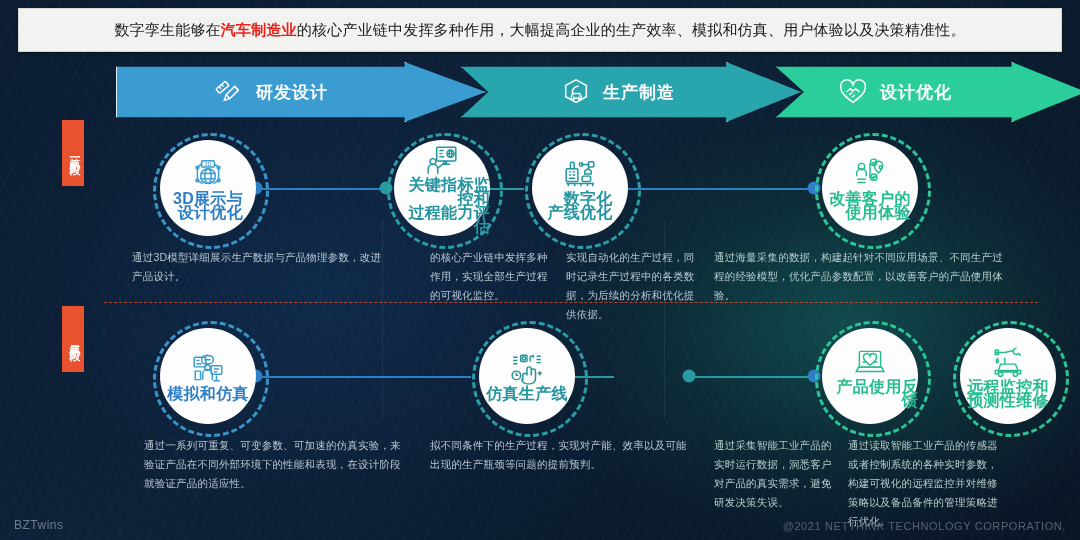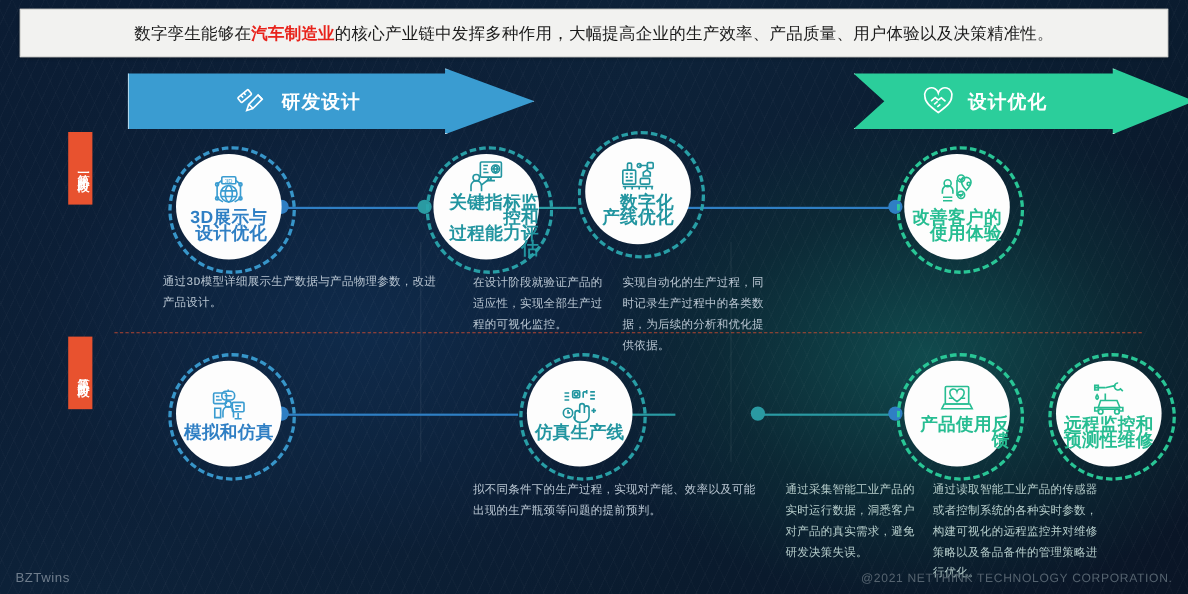--- a/index.html
+++ b/index.html
@@ -141,41 +141,56 @@
     position:absolute;right:14px;bottom:8px;
     font-size:11px;color:#55636f;letter-spacing:.6px;margin-left:21px;
   }
 </style>
 </head>
 <body>
 
 <div id="stage">
 
   <div class="headline">
-    <div class="headline-text"><span>数字孪生能够在</span><span class="hl-red">汽车制造业</span><span>的核心产业链中发挥多种作用，大幅提高企业的生产效率、产品质量、用户体验以及决策精准性。</span></div>
+    <div class="headline-text"><span>数字孪生能够在</span><span class="hl-red">汽车制造业</span><span>的核心产业链中发挥多种作用，大幅提高企业的生产效率、模拟和仿真、用户体验以及决策精准性。</span></div>
   </div>
 
   <div class="arrows">
 
     <div class="arrow a1">
       <div class="shape"></div>
       <div class="arrow-lbl">
         <span class="arrow-icon">
           <svg viewBox="0 0 32 32" fill="none" stroke="#ffffff" stroke-width="1.6">
             <rect x="2.5" y="8" width="13" height="6" rx="1" transform="rotate(-40 9 11)"></rect>
             <path d="M13 19 L22 10 L26 14 L17 23 Z"></path>
             <path d="M22 10 L26 14"></path>
             <path d="M13 19 L11 25 L17 23"></path>
             <path d="M5.5 10.5 L7.5 12.5 M8 8 L10 10"></path>
           </svg>
         </span>
         <span>研发设计</span>
       </div>
     </div>
 
+    <div class="arrow a2">
+      <div class="shape"></div>
+      <div class="arrow-lbl">
+        <span class="arrow-icon">
+          <svg viewBox="0 0 32 32" fill="none" stroke="#ffffff" stroke-width="1.6">
+            <path d="M16 3 L27 9 L27 21 L16 27 L5 21 L5 9 Z"></path>
+            <path d="M19 10 a6 6 0 0 0 -6 9"></path>
+            <path d="M11 21 l1.6-3.4 h7.2 L21.5 21 v3 h-2.2 v-1.4 h-5.6 V24 H11 Z"></path>
+            <circle cx="13.6" cy="21.4" r="0.8" fill="#fff" stroke="none"></circle>
+            <circle cx="19" cy="21.4" r="0.8" fill="#fff" stroke="none"></circle>
+          </svg>
+        </span>
+        <span>生产制造</span>
+      </div>
+    </div>
 
     <div class="arrow a3">
       <div class="shape"></div>
       <div class="arrow-lbl">
         <span class="arrow-icon">
           <svg viewBox="0 0 32 32" fill="none" stroke="#ffffff" stroke-width="1.6">
             <path d="M16 27 C8 21 3 17 3 11.5 A5.5 5.5 0 0 1 16 8 A5.5 5.5 0 0 1 29 11.5 C29 17 24 21 16 27 Z"></path>
             <path d="M9 16 l4-3.6 3 2.4 3-2 4 3.4"></path>
             <path d="M12 19 l3.4-2.8 M15 21.5 l3-2.4"></path>
           </svg>
@@ -236,21 +251,21 @@
             <circle cx="7.5" cy="17.5" r="2.8"></circle>
             <path d="M3 29 v-4.5 a4.5 4.5 0 0 1 9 0 V29"></path>
             <path d="M11.5 24 L18 19"></path>
             <circle cx="18.8" cy="18.4" r="1.2"></circle>
           </svg>
         </span>
         <span class="c-label teal">关键指标监控和
 过程能力评估</span>
       </div>
 
-      <div class="circle" style="left:428px;top:4px;font-family:Liberation Serif, serif;">
+      <div class="circle" style="left:428px;top:18px;font-family:Liberation Serif, serif;">
         <div class="ring teal"></div>
         <span class="c-icon">
           <svg viewBox="0 0 32 32" fill="none" stroke="#2295a0" stroke-width="1.4">
             <rect x="3" y="11" width="11" height="12" rx="1"></rect>
             <path d="M5.5 14 h2 M9 14 h2.5 M5.5 17 h2 M9 17 h2.5 M5.5 20 h6"></path>
             <rect x="7" y="5" width="3.5" height="6" rx="1"></rect>
             <path d="M17 7 h7 v4"></path>
             <circle cx="17" cy="7" r="1.6"></circle>
             <path d="M20.5 13 l3-2 3 2 v3 h-6 Z"></path>
             <rect x="24" y="4.5" width="5" height="5" rx="1"></rect>
@@ -275,23 +290,24 @@
             <circle cx="19.5" cy="19" r="3"></circle>
             <path d="M17.8 19 l1.3 1.3 l2.4 -2.6"></path>
             <path d="M26 6 a4 4 0 0 0 -8 0 c0 3 4 7 4 7 s4 -4 4 -7 Z" transform="translate(2,2)"></path>
             <circle cx="26" cy="9.6" r="1.4"></circle>
           </svg>
         </span>
         <span class="c-label green">改善客户的
 使用体验</span>
       </div>
 
-      <div class="desc" style="left:44px;top:126px;width:258px;font-family:Liberation Mono, monospace;">通过3D模型详细展示生产数据与产品物理参数，改进产品设计。</div>
-      <div class="desc" style="left:326px;top:126px;width:120px;">在设计阶段就验证产品的适应性，实现全部生产过程的可视化监控。</div>
+      <div class="desc" style="left:28px;top:126px;width:258px;">通过3D模型详细展示生产数据与产品物理参数，改进产品设计。</div>
+      <div class="desc" style="left:326px;top:126px;width:120px;">的核心产业链中发挥多种作用，实现全部生产过程的可视化监控。</div>
       <div class="desc" style="left:462px;top:126px;width:130px;">实现自动化的生产过程，同时记录生产过程中的各类数据，为后续的分析和优化提供依据。</div>
+      <div class="desc green-t" style="left:610px;top:126px;width:292px;">通过海量采集的数据，构建起针对不同应用场景、不同生产过程的经验模型，优化产品参数配置，以改善客户的产品使用体验。</div>
     </div>
 
     <div class="row row2">
 
       <div class="rail" style="left:152px;top:66px;width:215px;"></div>
       <div class="rail rail-teal" style="left:440px;top:66px;width:70px;"></div>
       <div class="rail rail-teal" style="left:585px;top:66px;width:125px;"></div>
 
       <div class="node node-blue" style="left:152px;top:66px;"></div>
       <div class="node node-teal" style="left:440px;top:66px;"></div>
@@ -359,20 +375,21 @@
             <circle cx="9" cy="27.5" r="2"></circle>
             <circle cx="23" cy="27.5" r="2"></circle>
             <path d="M6 13 c1.4 1.8 1.4 3.2 0 4 c-1.4 -0.8 -1.4 -2.2 0 -4 Z"></path>
             <path d="M13 18 v-6"></path>
           </svg>
         </span>
         <span class="c-label green">远程监控和
 预测性维修</span>
       </div>
 
+      <div class="desc" style="left:40px;top:126px;width:264px;">通过一系列可重复、可变参数、可加速的仿真实验，来验证产品在不同外部环境下的性能和表现，在设计阶段就验证产品的适应性。</div>
       <div class="desc" style="left:326px;top:126px;width:258px;">拟不同条件下的生产过程，实现对产能、效率以及可能出现的生产瓶颈等问题的提前预判。</div>
       <div class="desc green-t" style="left:610px;top:126px;width:120px;">通过采集智能工业产品的实时运行数据，洞悉客户对产品的真实需求，避免研发决策失误。</div>
       <div class="desc green-t" style="left:744px;top:126px;width:158px;">通过读取智能工业产品的传感器或者控制系统的各种实时参数，构建可视化的远程监控并对维修策略以及备品备件的管理策略进行优化。</div>
     </div>
   </div>
 
   <div class="foot-left">BZTwins</div>
   <div class="foot-right">@2021 NETTHINK TECHNOLOGY CORPORATION.</div>
 </div>
 

